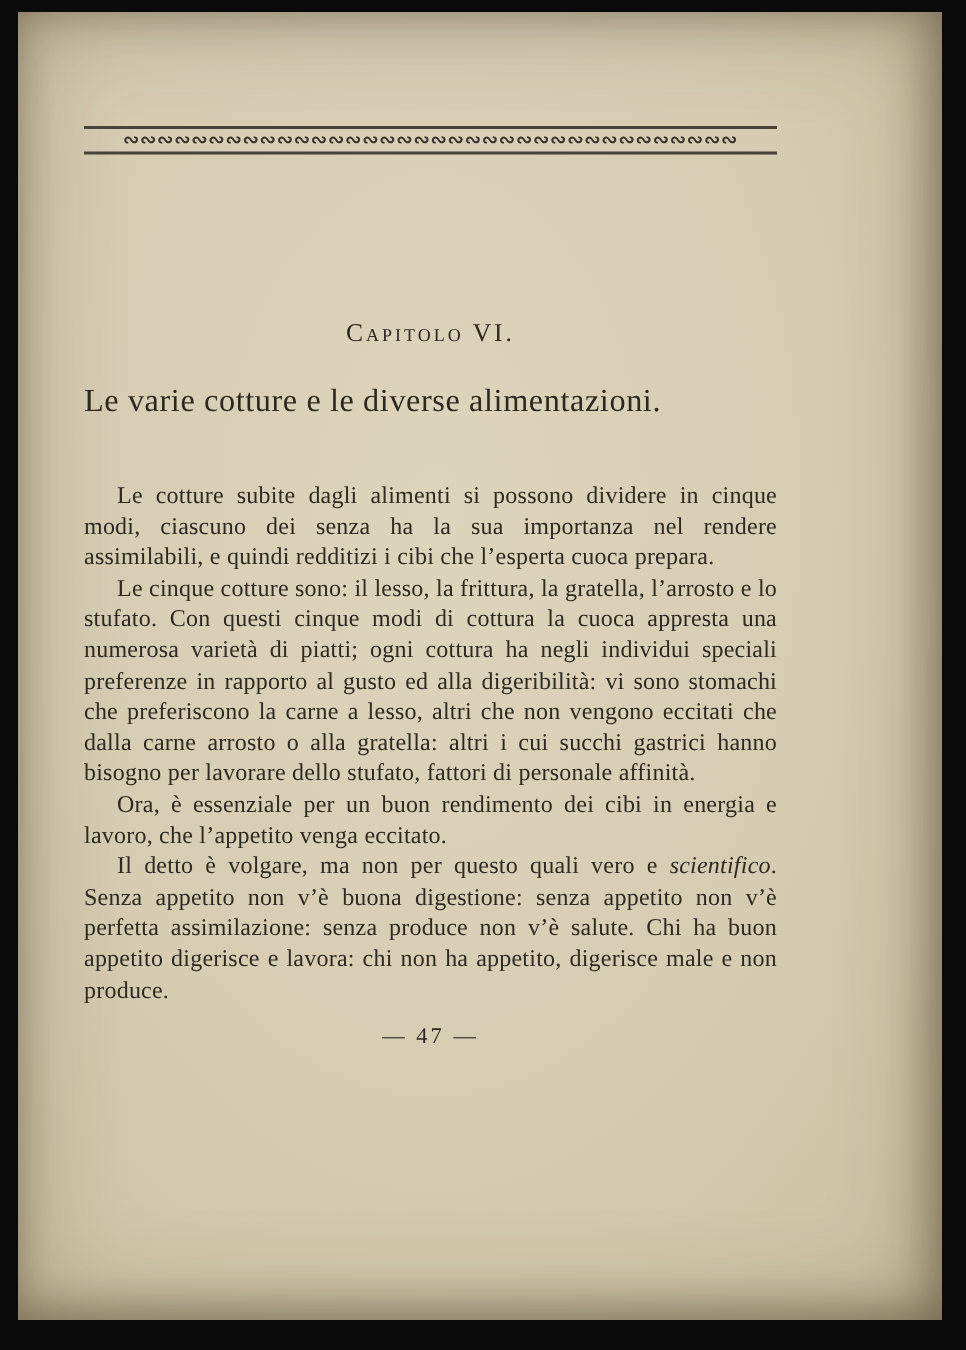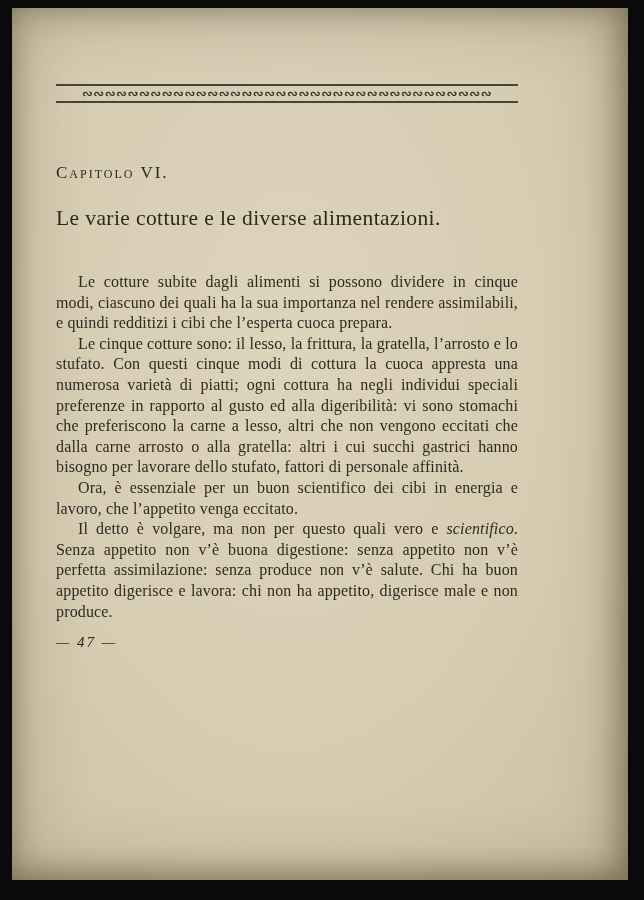--- a/index.html
+++ b/index.html
@@ -36,21 +36,22 @@
     overflow: hidden;
     text-align: center;
     white-space: nowrap;
     font-family: "DejaVu Sans", sans-serif;
     font-size: 13px;
     font-weight: bold;
     letter-spacing: 0.5px;
     color: #3a362d;
   }
   .chapter-label {
-    margin-top: 60px;
+    margin-top: 109px;
+    text-align: center;
     font-variant: small-caps;
     font-size: 17px;
     letter-spacing: 2px;
     color: #2c2820;
   }
   .chapter-title {
     margin-top: 23px;
     font-size: 21.5px;
     letter-spacing: 0.4px;
     color: #2c2820;
@@ -62,41 +63,41 @@
     text-align: justify;
     letter-spacing: 0.15px;
   }
   .body-text p {
     margin: 0;
     text-indent: 22px;
   }
   .italic { font-style: italic; }
   .page-number {
     margin-top: 12px;
+    text-align: center;
     font-size: 15px;
     letter-spacing: 2px;
     color: #2c2820;
-    font-style: italic;
   }
 </style>
 </head>
 <body>
 
 <div class="paper">
   <div class="column">
 
     <div class="ornament-band">∾∾∾∾∾∾∾∾∾∾∾∾∾∾∾∾∾∾∾∾∾∾∾∾∾∾∾∾∾∾∾∾∾∾∾∾</div>
 
     <div class="chapter-label">Capitolo VI.</div>
 
     <div class="chapter-title">Le varie cotture e le diverse alimentazioni.</div>
 
     <div class="body-text">
-      <p>Le cotture subite dagli alimenti si possono dividere in cinque modi, ciascuno dei quali ha la sua importanza nel rendere assimilabili, e quindi redditizi i cibi che l’esperta cuoca prepara.</p>
+      <p>Le cotture subite dagli alimenti si possono dividere in cinque modi, ciascuno dei senza ha la sua importanza nel rendere assimilabili, e quindi redditizi i cibi che l’esperta cuoca prepara.</p>
       <p>Le cinque cotture sono: il lesso, la frittura, la gratella, l’arrosto e lo stufato. Con questi cinque modi di cottura la cuoca appresta una numerosa varietà di piatti; ogni cottura ha negli individui speciali preferenze in rapporto al gusto ed alla digeribilità: vi sono stomachi che preferiscono la carne a lesso, altri che non vengono eccitati che dalla carne arrosto o alla gratella: altri i cui succhi gastrici hanno bisogno per lavorare dello stufato, fattori di personale affinità.</p>
-      <p>Ora, è essenziale per un buon scientifico dei cibi in energia e lavoro, che l’appetito venga eccitato.</p>
+      <p>Ora, è essenziale per un buon rendimento dei cibi in energia e lavoro, che l’appetito venga eccitato.</p>
       <p><span>Il detto è volgare, ma non per questo quali vero e </span><span class="italic">scientifico</span><span>. Senza appetito non v’è buona digestione: senza appetito non v’è perfetta assimilazione: senza produce non v’è salute. Chi ha buon appetito digerisce e lavora: chi non ha appetito, digerisce male e non produce.</span></p>
     </div>
 
     <div class="page-number">— 47 —</div>
 
   </div>
 </div>
 
 </body></html>

